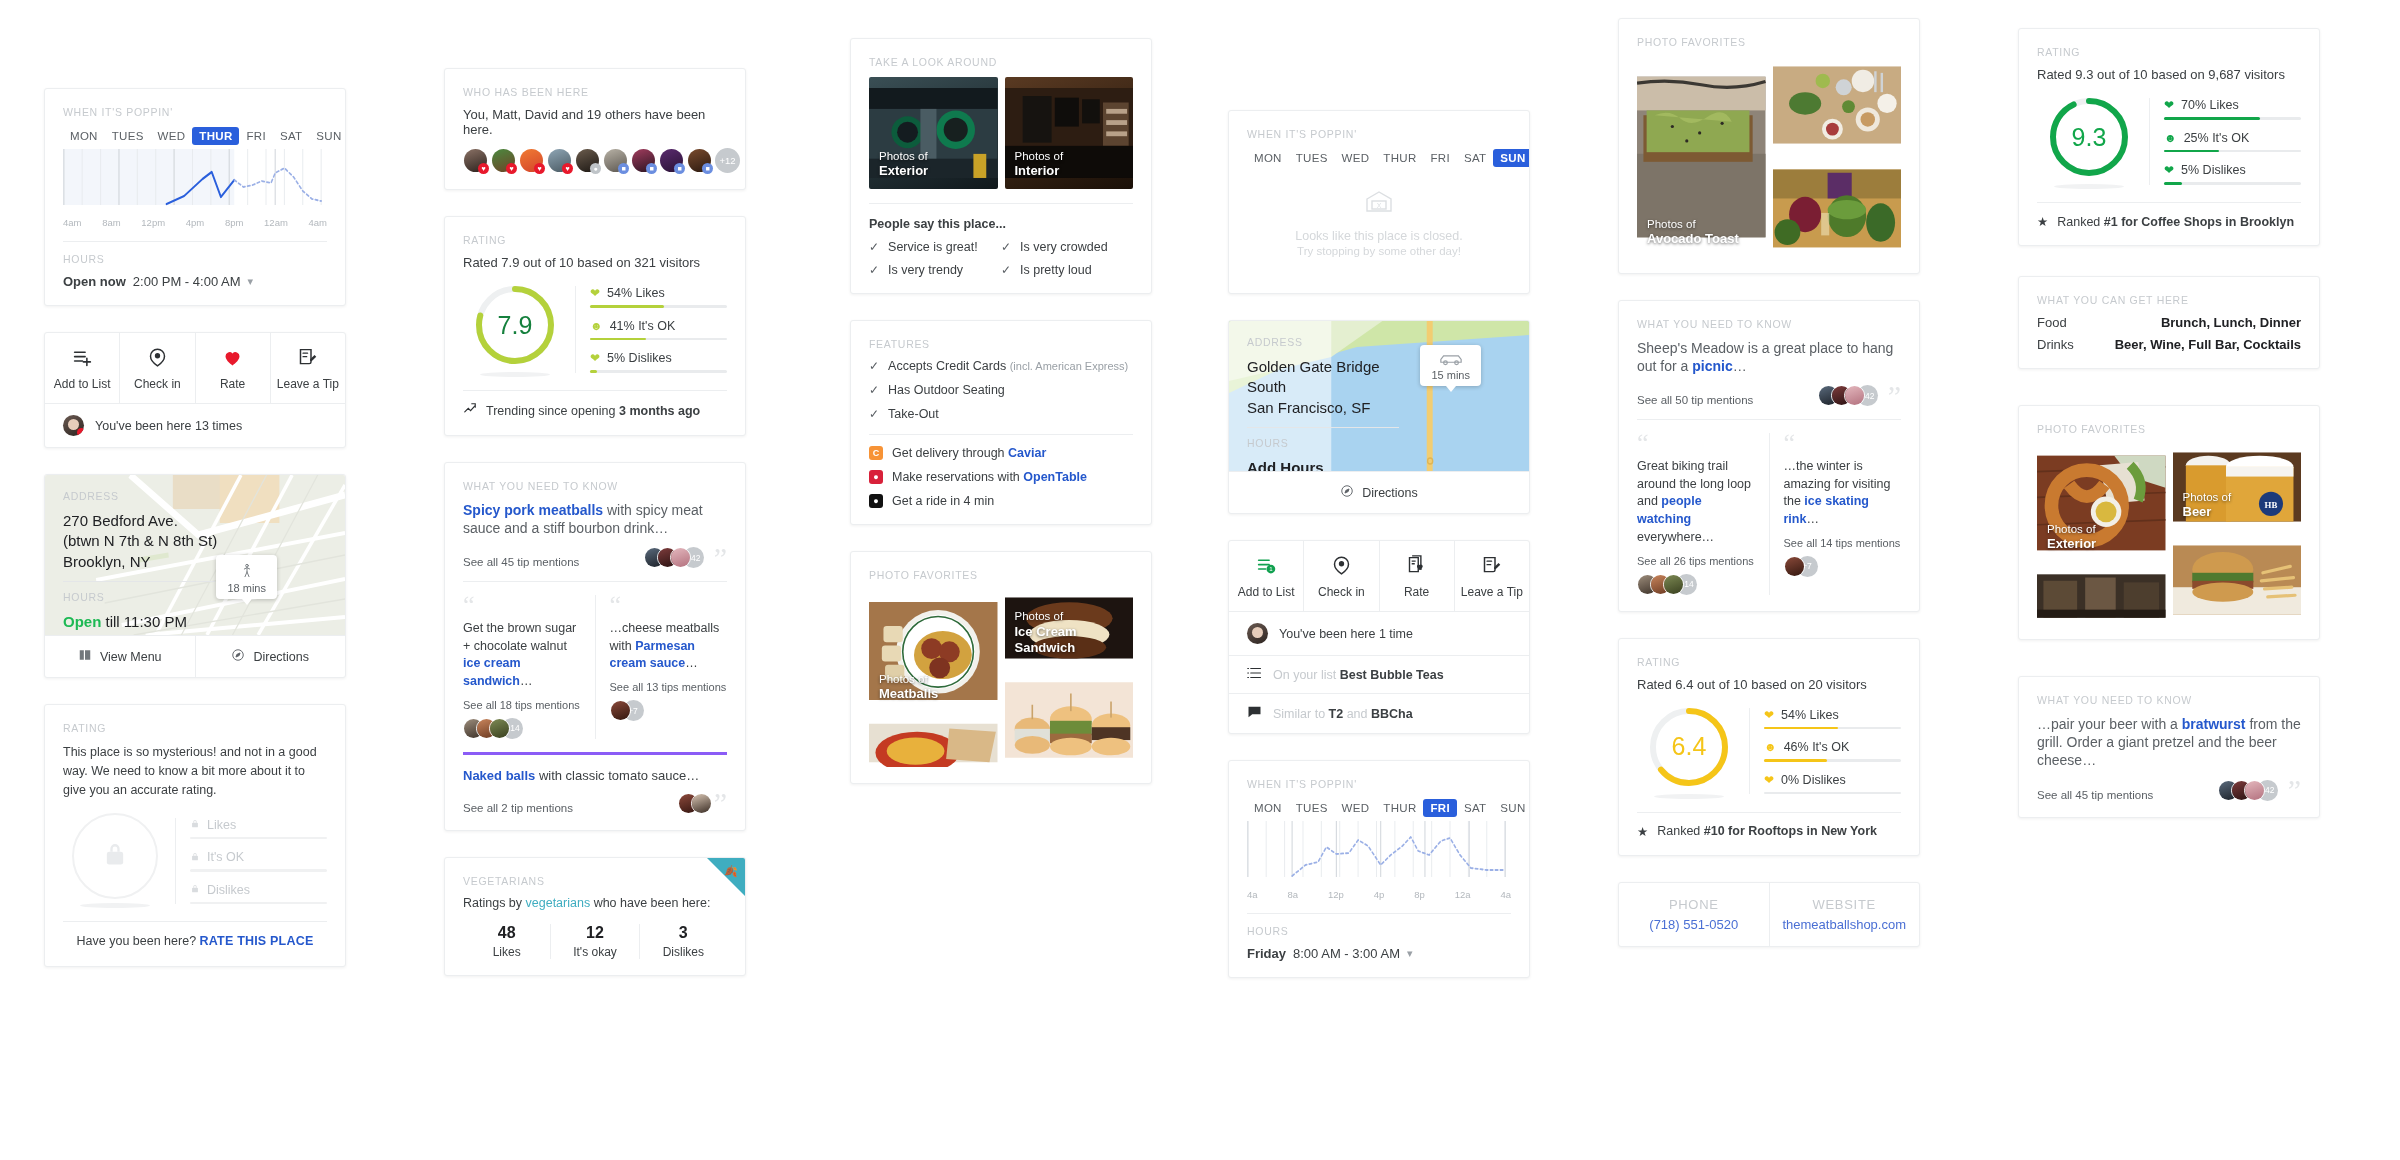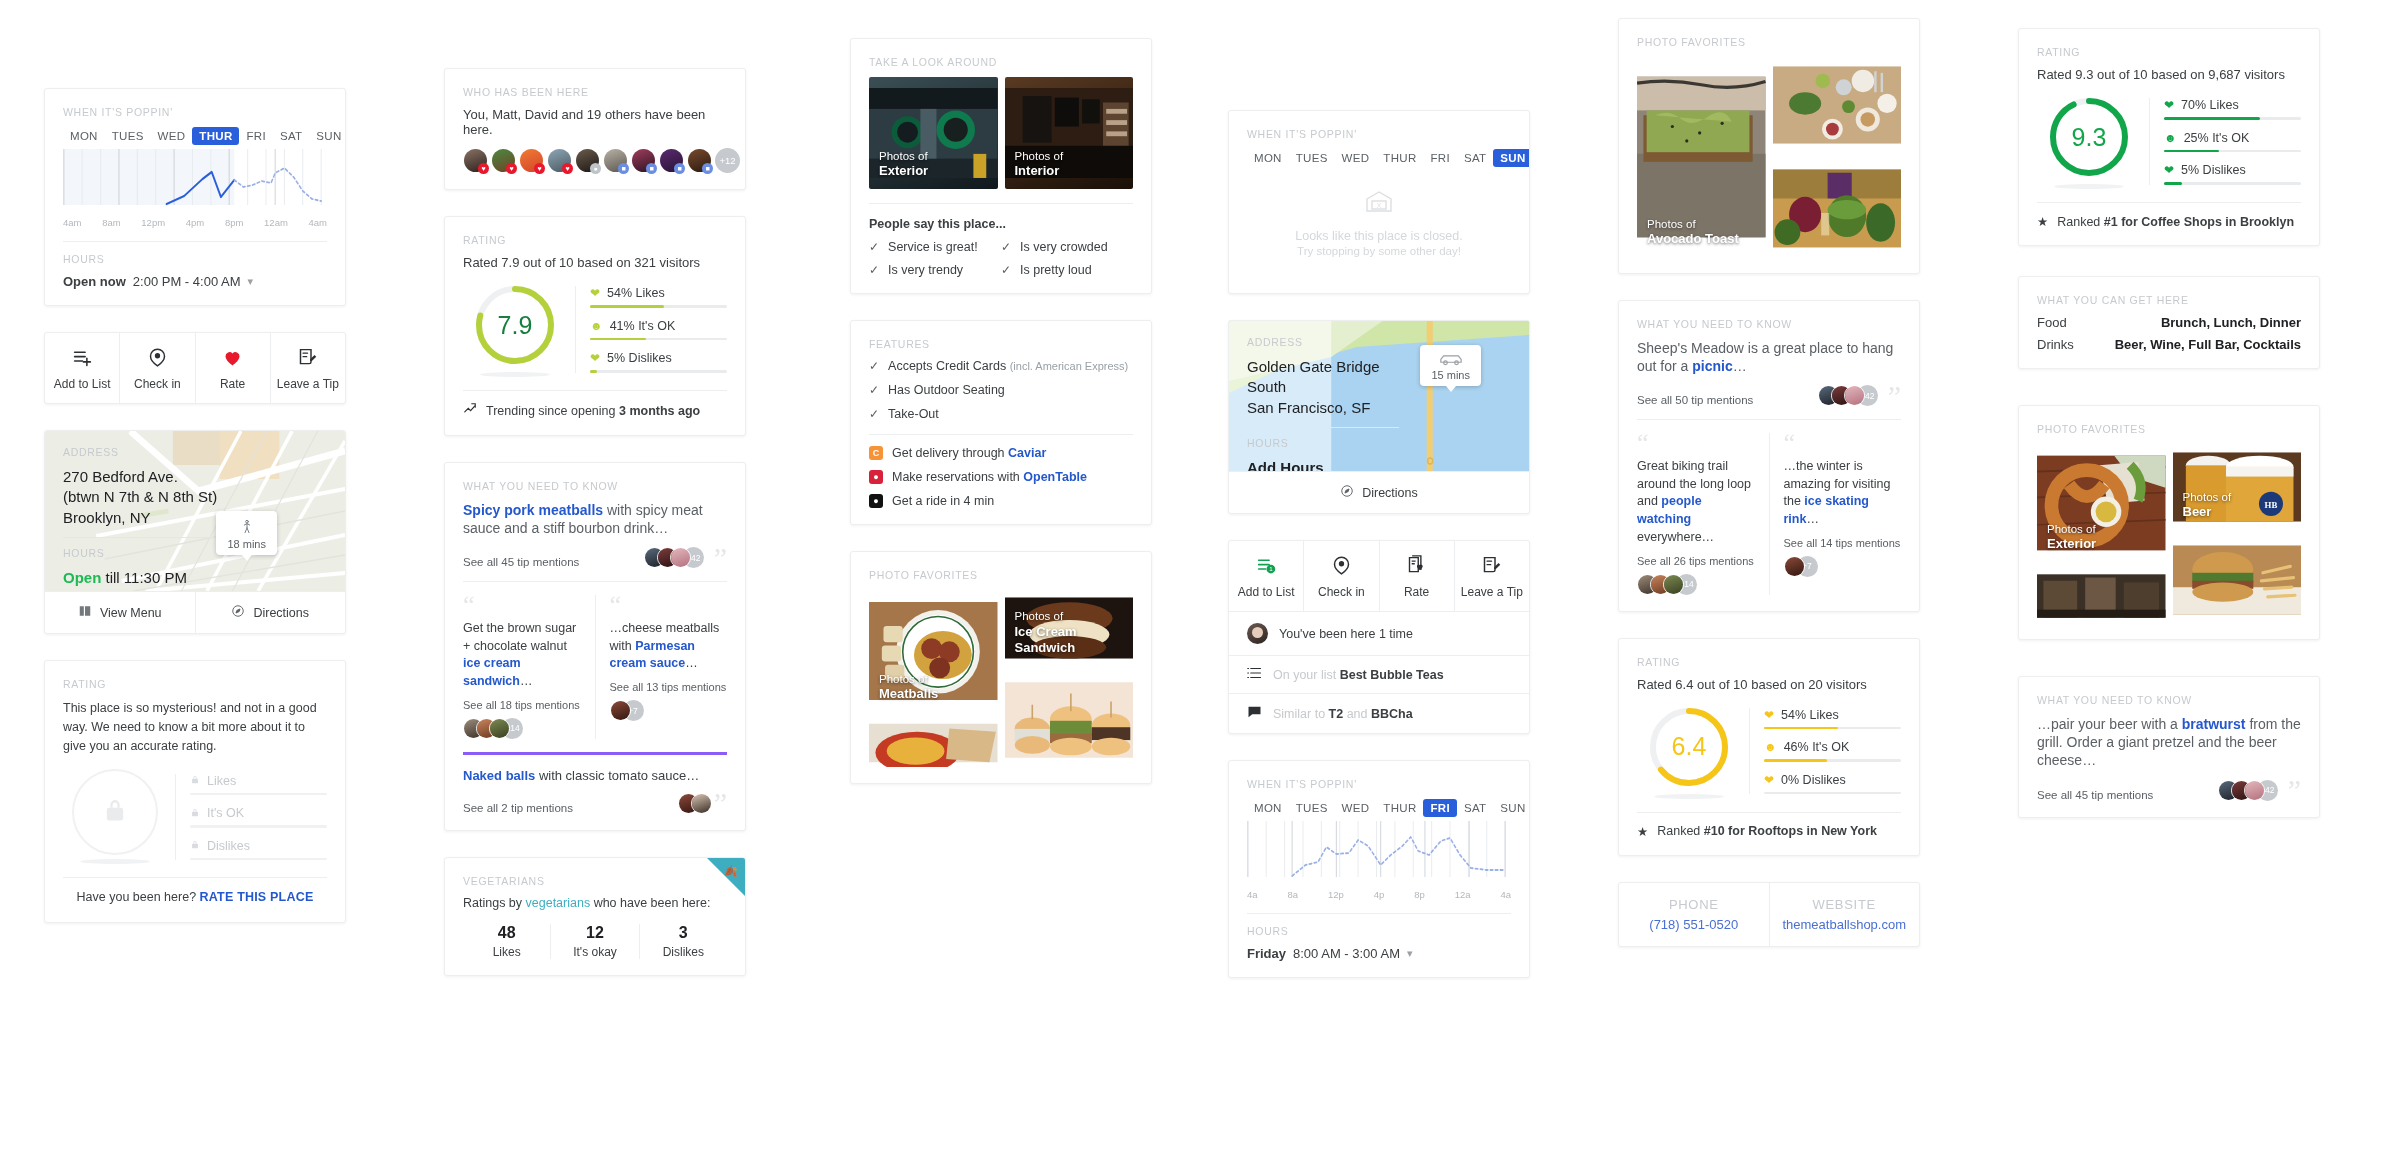--- a/index.html
+++ b/index.html
@@ -339,20 +339,26 @@
         <span class="glyph">
           <svg viewBox="0 0 24 24" fill="none" stroke="#2d3033" stroke-width="1.7" stroke-linecap="round">
             <path d="M4 3h12v14a2 2 0 0 1-2 2H4z"></path>
             <line x1="7" y1="7" x2="12" y2="7"></line>
                 <line x1="7" y1="11" x2="11" y2="11"></line>
             <path d="M15 14l5-5 2 2-5 5h-2z" fill="#2d3033" stroke="none"></path>
           </svg>
         </span>
         <span>Leave a Tip</span>
       </div>
+    </div>
+    <div class="subrow">
+      <span class="ava">
+            <span class="badge"></span>
+          </span>
+      <span>You've been here 13 times</span>
     </div>
   </div>
 
   <div class="card">
     <div class="mapcard">
       <div class="maplayer">
         <svg viewBox="0 0 352 160" preserveAspectRatio="none" style="width:100%;height:100%">
           <rect width="352" height="160" fill="#eceee6"></rect>
           <rect x="150" y="0" width="60" height="34" fill="#e9ddc6"></rect>
           <rect x="205" y="0" width="70" height="48" fill="#f0dfc0"></rect>

